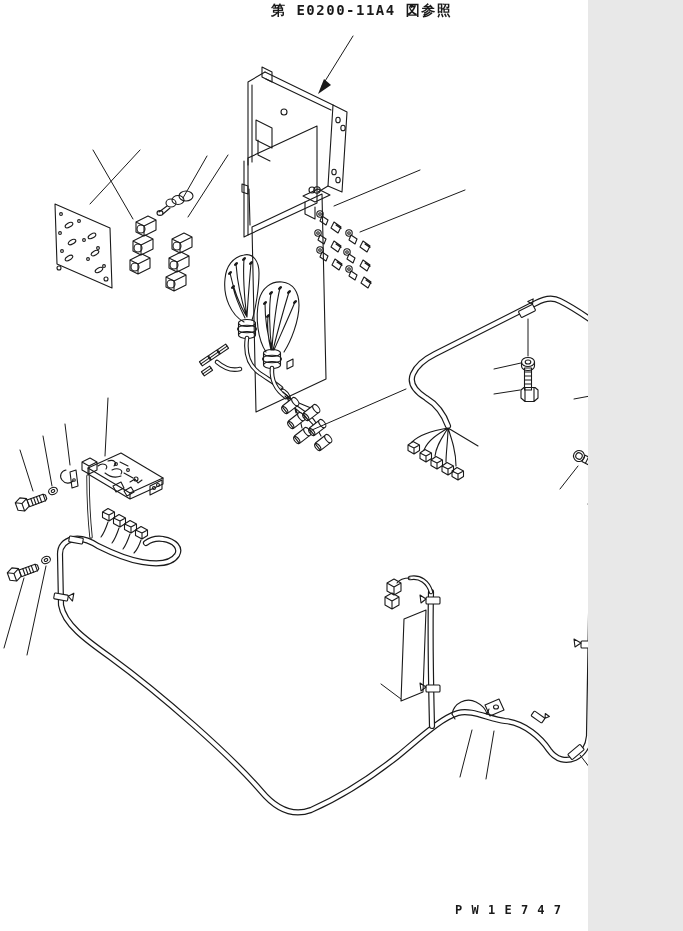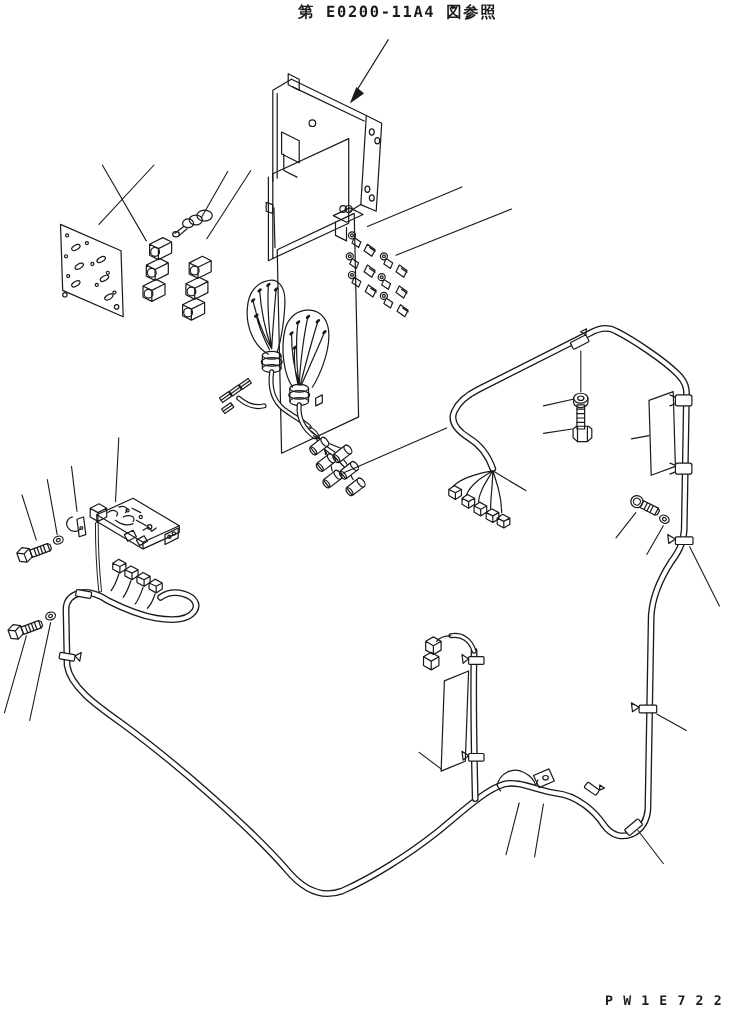--- a/index.html
+++ b/index.html
@@ -1,16 +1,16 @@
 <!DOCTYPE html>
 <html><head>
 <meta charset="utf-8">
 <style>
   html,body{margin:0;padding:0;background:#e8e8e8;}
-  .page{position:relative;width:683px;height:931px;background:#ffffff;overflow:hidden;
+  .page{position:relative;width:588px;height:931px;background:#ffffff;overflow:hidden;
         font-family:"DejaVu Sans Mono","Liberation Mono",monospace;color:#1a1a1a;}
   .hdr{position:absolute;white-space:pre;font-size:14px;font-weight:bold;}
   .hdr-jp{left:271px;top:2px;letter-spacing:1.5px;}
   .hdr-en{left:247px;top:19px;letter-spacing:1px;}
   .code{position:absolute;right:26px;bottom:14px;font-size:12px;font-weight:bold;letter-spacing:1px;}
   svg{position:absolute;left:0;top:0;}
   svg *{vector-effect:non-scaling-stroke;}
   .ln{fill:none;stroke:#1a1a1a;stroke-width:1.1;stroke-linecap:round;stroke-linejoin:round;}
   .ld{fill:none;stroke:#1a1a1a;stroke-width:1;stroke-linecap:round;}
   .t-o{fill:none;stroke:#1a1a1a;stroke-width:6.2;stroke-linecap:round;stroke-linejoin:round;}
@@ -460,14 +460,14 @@
     <g>
       <g transform="translate(46,560) rotate(-20)">
           <ellipse class="band" rx="4.5" ry="3.5"></ellipse>
           <ellipse class="ln" rx="1.8" ry="1.4"></ellipse>
         </g>
       <line class="ld" x1="46" y1="566" x2="27" y2="655"></line>
     </g>
 
   </svg>
 
-  <div class="code">P W 1 E 7 2 2</div>
+  <div class="code">P W 1 E 7 4 7</div>
 </div>
 
 </body></html>

